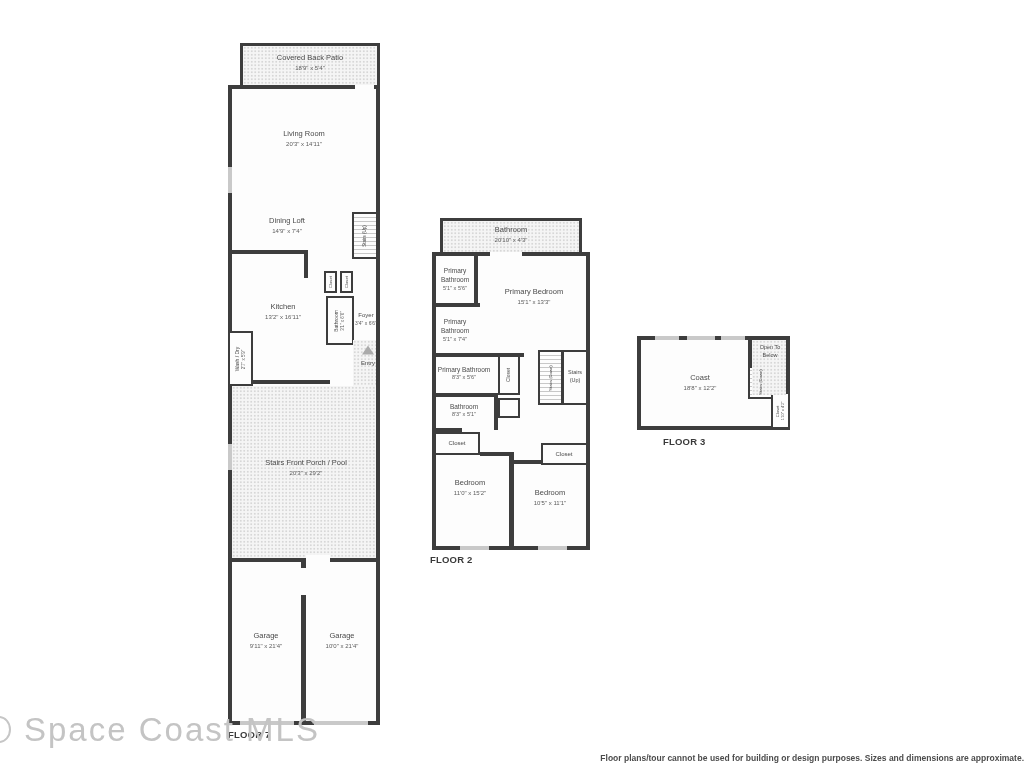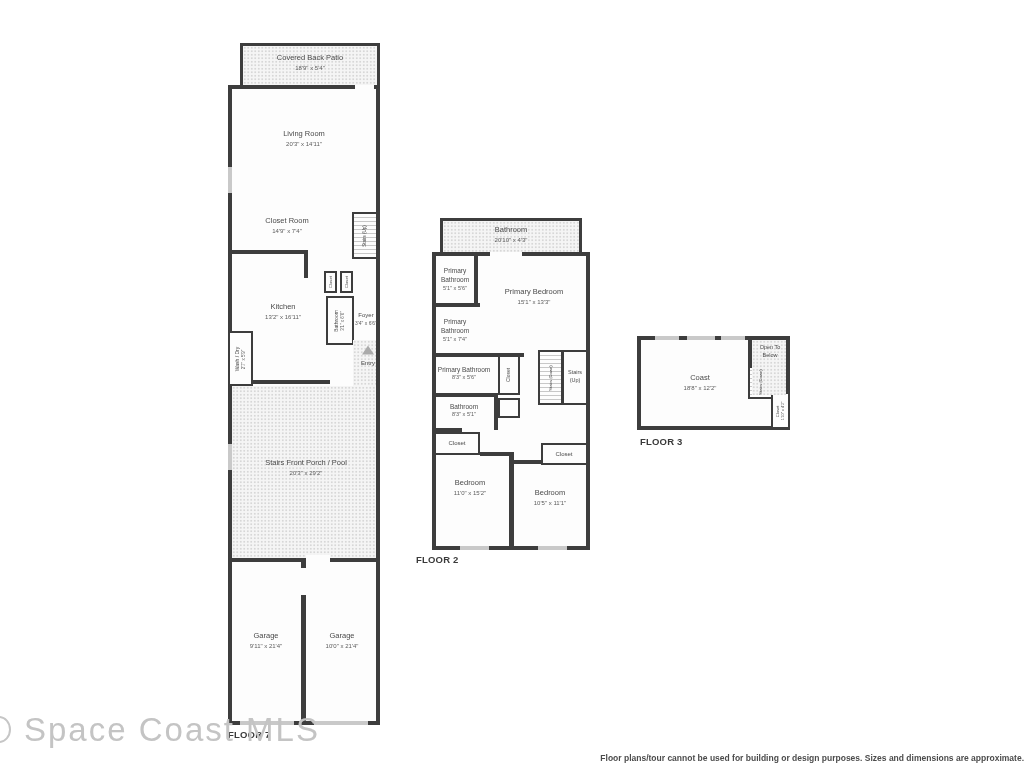--- a/index.html
+++ b/index.html
@@ -49,21 +49,21 @@
     <div class="gap" style="left:355px;top:85px;width:19px;height:4px"></div>
 
     <div class="win" style="left:228px;top:167px;width:4px;height:26px"></div>
     <div class="win" style="left:228px;top:444px;width:4px;height:26px"></div>
 
     <div class="lbl" style="left:304px;top:139px">
       <div class="nm">Living Room</div>
       <div class="dm">20'3" x 14'11"</div>
     </div>
     <div class="lbl" style="left:287px;top:226px">
-      <div class="nm">Closet Room</div>
+      <div class="nm">Dining Loft</div>
       <div class="dm">14'9" x 7'4"</div>
     </div>
 
     <div class="w" style="left:228px;top:250px;width:80px;height:4px"></div>
     <div class="w" style="left:304px;top:250px;width:4px;height:28px"></div>
     <div class="w" style="left:252px;top:380px;width:78px;height:4px"></div>
 
     <div class="bx bx2 treads" style="left:352px;top:212px;width:26px;height:47px">
       <div class="lbl vt">
         <div class="nm" style="font-size:4.5px">Stairs (Up)</div>
@@ -213,21 +213,21 @@
       <div class="nm">Bedroom</div>
       <div class="dm">11'0" x 15'2"</div>
     </div>
     <div class="lbl" style="left:550px;top:498px">
       <div class="nm">Bedroom</div>
       <div class="dm">10'5" x 11'1"</div>
     </div>
     <div class="win" style="left:460px;top:546px;width:29px;height:4px"></div>
     <div class="win" style="left:538px;top:546px;width:29px;height:4px"></div>
 
-    <div class="floor-tag" style="left:416px;top:554px">FLOOR 2</div>
+    <div class="floor-tag" style="left:430px;top:554px">FLOOR 2</div>
   </div>
 
   <div>
     <div class="bx bx4" style="left:637px;top:336px;width:153px;height:94px"></div>
     <div class="win" style="left:655px;top:336px;width:24px;height:4px"></div>
     <div class="win" style="left:687px;top:336px;width:28px;height:4px"></div>
     <div class="win" style="left:721px;top:336px;width:24px;height:4px"></div>
 
     <div class="dotpatch" style="left:752px;top:340px;width:34px;height:55px"></div>
     <div class="w" style="left:748px;top:340px;width:4px;height:28px"></div>
@@ -246,20 +246,20 @@
         <div class="nm" style="font-size:4.2px">Closet</div>
         <div class="dm" style="font-size:3.8px">1'10" x 4'2"</div>
       </div>
     </div>
 
     <div class="lbl" style="left:700px;top:383px">
       <div class="nm">Coast</div>
       <div class="dm">18'8" x 12'2"</div>
     </div>
 
-    <div class="floor-tag" style="left:640px;top:436px">FLOOR 3</div>
+    <div class="floor-tag" style="left:663px;top:436px">FLOOR 3</div>
   </div>
 
   <div class="abs" style="left:-13px;top:716px;width:24px;height:27px;border:2.5px solid #c6c6c6;border-radius:50%;z-index:7"></div>
   <div class="watermark" style="left:24px;top:711px">Space Coast MLS</div>
   <div class="disclaimer" style="left:0;top:753px">Floor plans/tour cannot be used for building or design purposes. Sizes and dimensions are approximate.</div>
 
 </div>
 
 </body></html>

